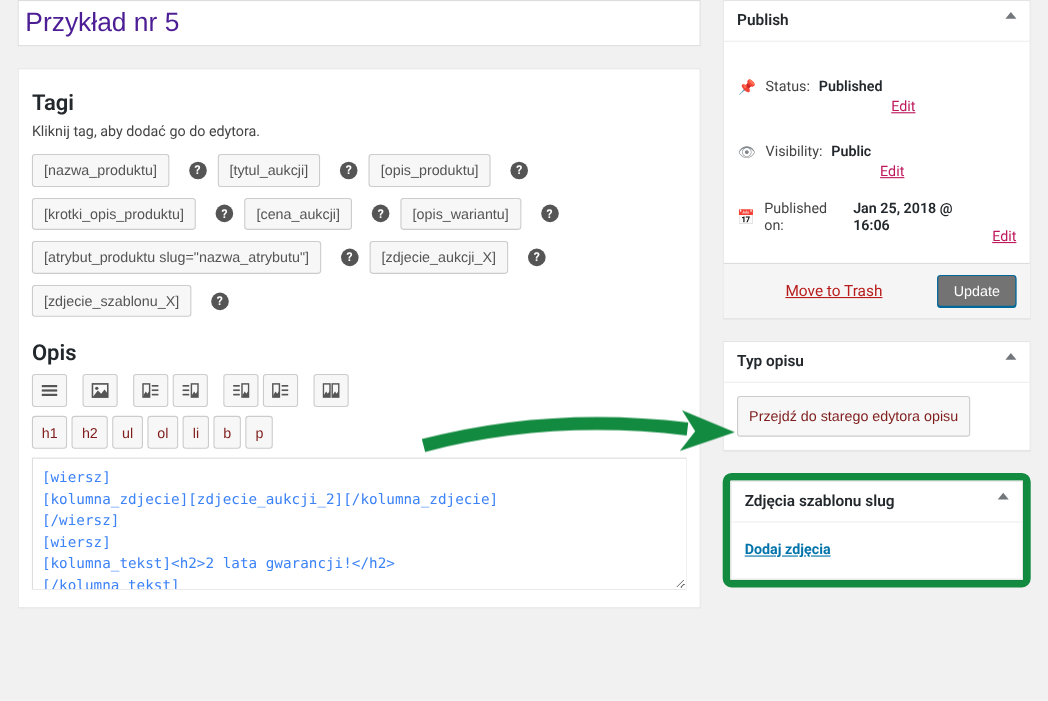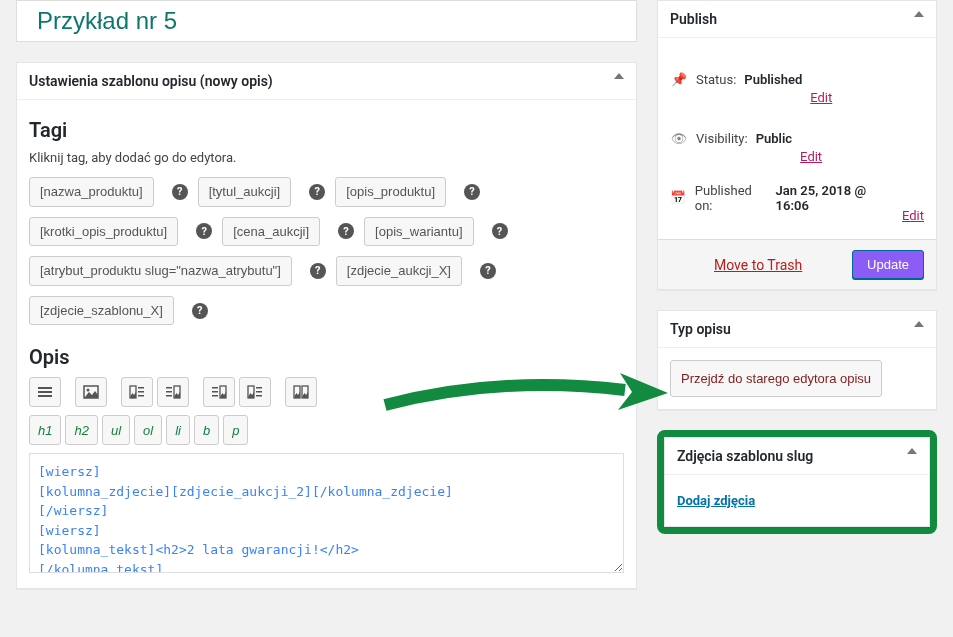--- a/index.html
+++ b/index.html
@@ -14,28 +14,28 @@
     .wrap {
       display: flex;
       gap: 20px;
       padding: 0 16px 16px 16px;
     }
     .main-col { flex: 1; min-width: 0; }
     .side-col { width: 280px; flex-shrink: 0; }
 
     .title-input {
       width: 100%;
-      padding: 3px 20px;
+      padding: 3px 6px;
       font-size: 24px;
       line-height: 1.4;
       border: 1px solid #ddd;
       background: #fff;
       margin-bottom: 20px;
       font-weight: 300;
-      color: #0f766e;
+      color: #4c1d95;
       height: 42px;
     }
 
     .postbox {
       background: #fff;
       border: 1px solid #e5e5e5;
       box-shadow: 0 1px 1px rgba(0,0,0,0.04);
       margin-bottom: 20px;
     }
     .postbox-header {
@@ -97,22 +97,21 @@
     .tool-btn {
       border: 1px solid #ccc;
       background: #f7f7f7;
       width: 32px; height: 30px;
       display: inline-flex;
       align-items: center;
       justify-content: center;
       cursor: pointer;
       border-radius: 3px;
       font-size: 13px;
-      color: #15803d;
-      font-style: italic;
+      color: #7f1d1d;
     }
     .tool-btn.wide { width: auto; padding: 0 8px; }
     .tool-btn svg { width: 16px; height: 14px; }
 
     .code-area {
       width: 100%;
       height: 120px;
       border: 1px solid #ddd;
       padding: 8px;
       font-family: Consolas, Monaco, monospace;
@@ -132,21 +131,21 @@
     .publish-actions {
       border-top: 1px solid #ddd;
       background: #f5f5f5;
       padding: 10px 12px;
       display: flex;
       justify-content: space-between;
       align-items: center;
     }
     .trash-link { color: #b91c1c; text-decoration: underline; cursor: pointer; font-size: 14px; margin-left: 44px; }
     .primary-btn {
-      background: #8b5cf6;
+      background: #737373;
       border: 1px solid #006799;
       color: #fff;
       padding: 6px 14px;
       border-radius: 3px;
       cursor: pointer;
       font-size: 13px;
       box-shadow: 0 1px 0 #006799;
     }
     .secondary-btn {
       border: 1px solid #ccc;
@@ -173,24 +172,20 @@
   </style>
 </head>
 <body>
 
 <div class="wrap">
 
   <div class="main-col">
     <input type="text" class="title-input" value="Przykład nr 5" style="">
 
     <div class="postbox">
-      <div class="postbox-header">
-        <h2>Ustawienia szablonu opisu (nowy opis)</h2>
-        <span class="toggle-indicator"></span>
-      </div>
       <div class="postbox-body">
         <div class="section-title">Tagi</div>
         <div class="hint-text">Kliknij tag, aby dodać go do edytora.</div>
 
         <div class="tags-wrap">
           <span class="tag-row">
               <button class="tag-btn">[nazwa_produktu]</button>
               <span class="help-icon">?</span>
             </span>
           <span class="tag-row">

